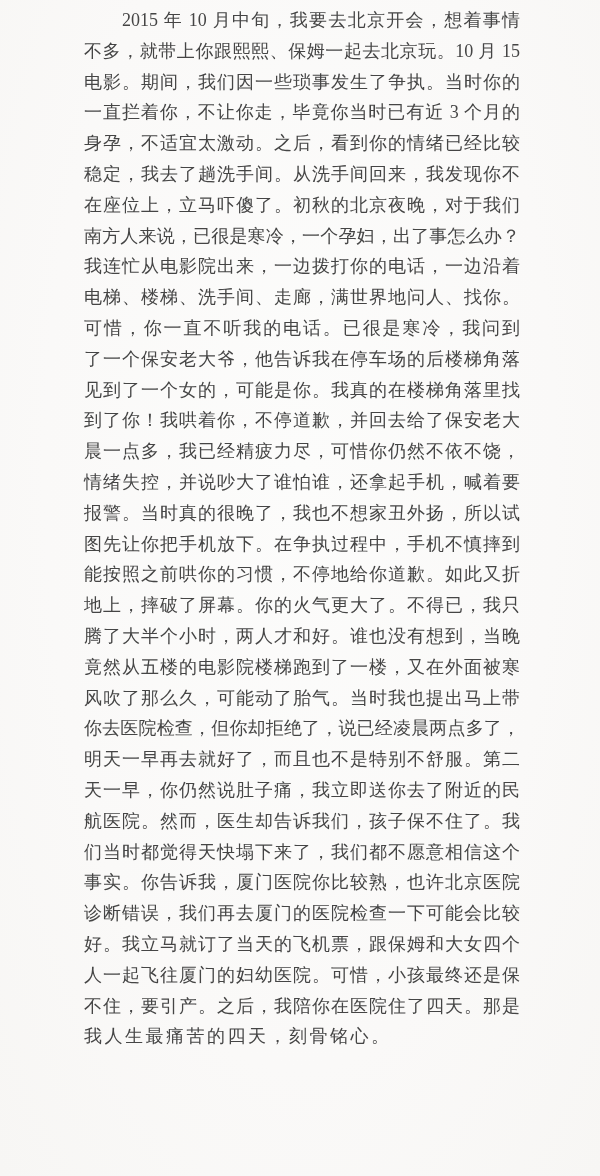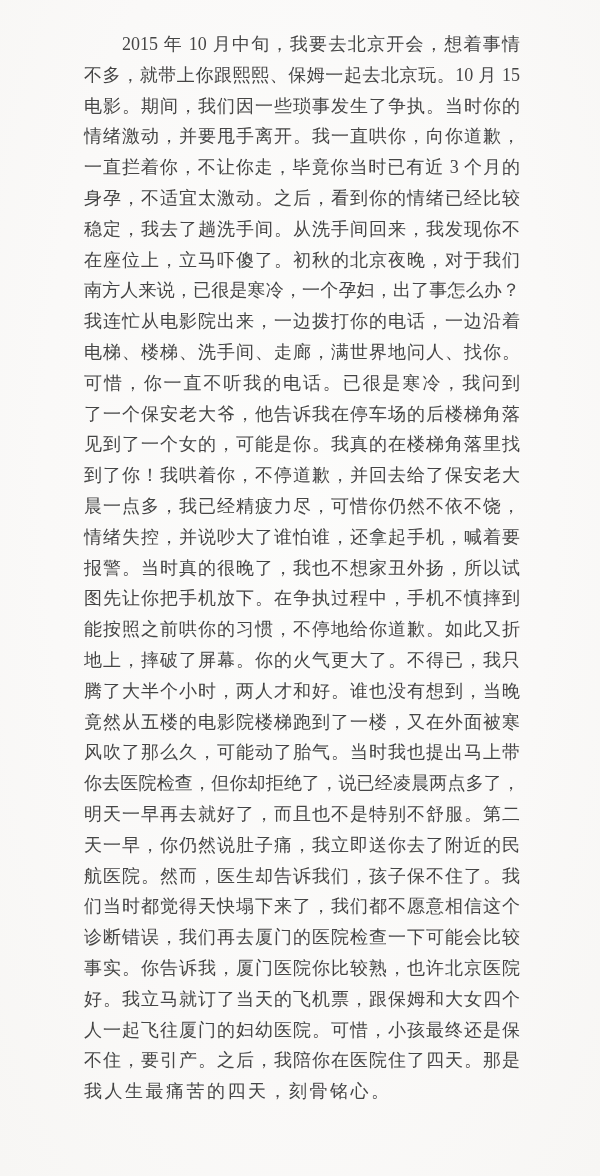--- a/index.html
+++ b/index.html
@@ -29,37 +29,35 @@
   .text-line {
     height: 30.8px;
     text-align: justify;
     text-align-last: justify;
     white-space: nowrap;
     overflow: visible;
   }
   .text-line.indent {
     padding-left: 38px;
     width: 398px;
-    margin-top: 24px;
   }
   .text-line.last {
     text-align: center;
     text-align-last: left;
     letter-spacing: 2.5px;
   }
 </style>
 </head>
 <body>
 
 <div class="page">
   <div class="text-block" id="lines-container">
       <div class="text-line indent">2015 年 10 月中旬，我要去北京开会，想着事情</div>
       <div class="text-line">不多，就带上你跟熙熙、保姆一起去北京玩。10 月 15</div>
       <div class="text-line">电影。期间，我们因一些琐事发生了争执。当时你的</div>
-      <div class="text-line">情绪激动，并要甩手离开。我一直哄你，向你道歉，</div>
       <div class="text-line">一直拦着你，不让你走，毕竟你当时已有近 3 个月的</div>
       <div class="text-line">身孕，不适宜太激动。之后，看到你的情绪已经比较</div>
       <div class="text-line">稳定，我去了趟洗手间。从洗手间回来，我发现你不</div>
       <div class="text-line">在座位上，立马吓傻了。初秋的北京夜晚，对于我们</div>
       <div class="text-line">南方人来说，已很是寒冷，一个孕妇，出了事怎么办？</div>
       <div class="text-line">我连忙从电影院出来，一边拨打你的电话，一边沿着</div>
       <div class="text-line">电梯、楼梯、洗手间、走廊，满世界地问人、找你。</div>
       <div class="text-line">可惜，你一直不听我的电话。已很是寒冷，我问到</div>
       <div class="text-line">了一个保安老大爷，他告诉我在停车场的后楼梯角落</div>
       <div class="text-line">见到了一个女的，可能是你。我真的在楼梯角落里找</div>
@@ -71,20 +69,20 @@
       <div class="text-line">能按照之前哄你的习惯，不停地给你道歉。如此又折</div>
       <div class="text-line">地上，摔破了屏幕。你的火气更大了。不得已，我只</div>
       <div class="text-line">腾了大半个小时，两人才和好。谁也没有想到，当晚</div>
       <div class="text-line">竟然从五楼的电影院楼梯跑到了一楼，又在外面被寒</div>
       <div class="text-line">风吹了那么久，可能动了胎气。当时我也提出马上带</div>
       <div class="text-line">你去医院检查，但你却拒绝了，说已经凌晨两点多了，</div>
       <div class="text-line">明天一早再去就好了，而且也不是特别不舒服。第二</div>
       <div class="text-line">天一早，你仍然说肚子痛，我立即送你去了附近的民</div>
       <div class="text-line">航医院。然而，医生却告诉我们，孩子保不住了。我</div>
       <div class="text-line">们当时都觉得天快塌下来了，我们都不愿意相信这个</div>
+      <div class="text-line">事实。你告诉我，厦门医院你比较熟，也许北京医院</div>
       <div class="text-line">诊断错误，我们再去厦门的医院检查一下可能会比较</div>
-      <div class="text-line">事实。你告诉我，厦门医院你比较熟，也许北京医院</div>
       <div class="text-line">好。我立马就订了当天的飞机票，跟保姆和大女四个</div>
       <div class="text-line">人一起飞往厦门的妇幼医院。可惜，小孩最终还是保</div>
       <div class="text-line">不住，要引产。之后，我陪你在医院住了四天。那是</div>
       <div class="text-line last">我人生最痛苦的四天，刻骨铭心。</div>
     </div>
 </div>
 
 </body></html>

